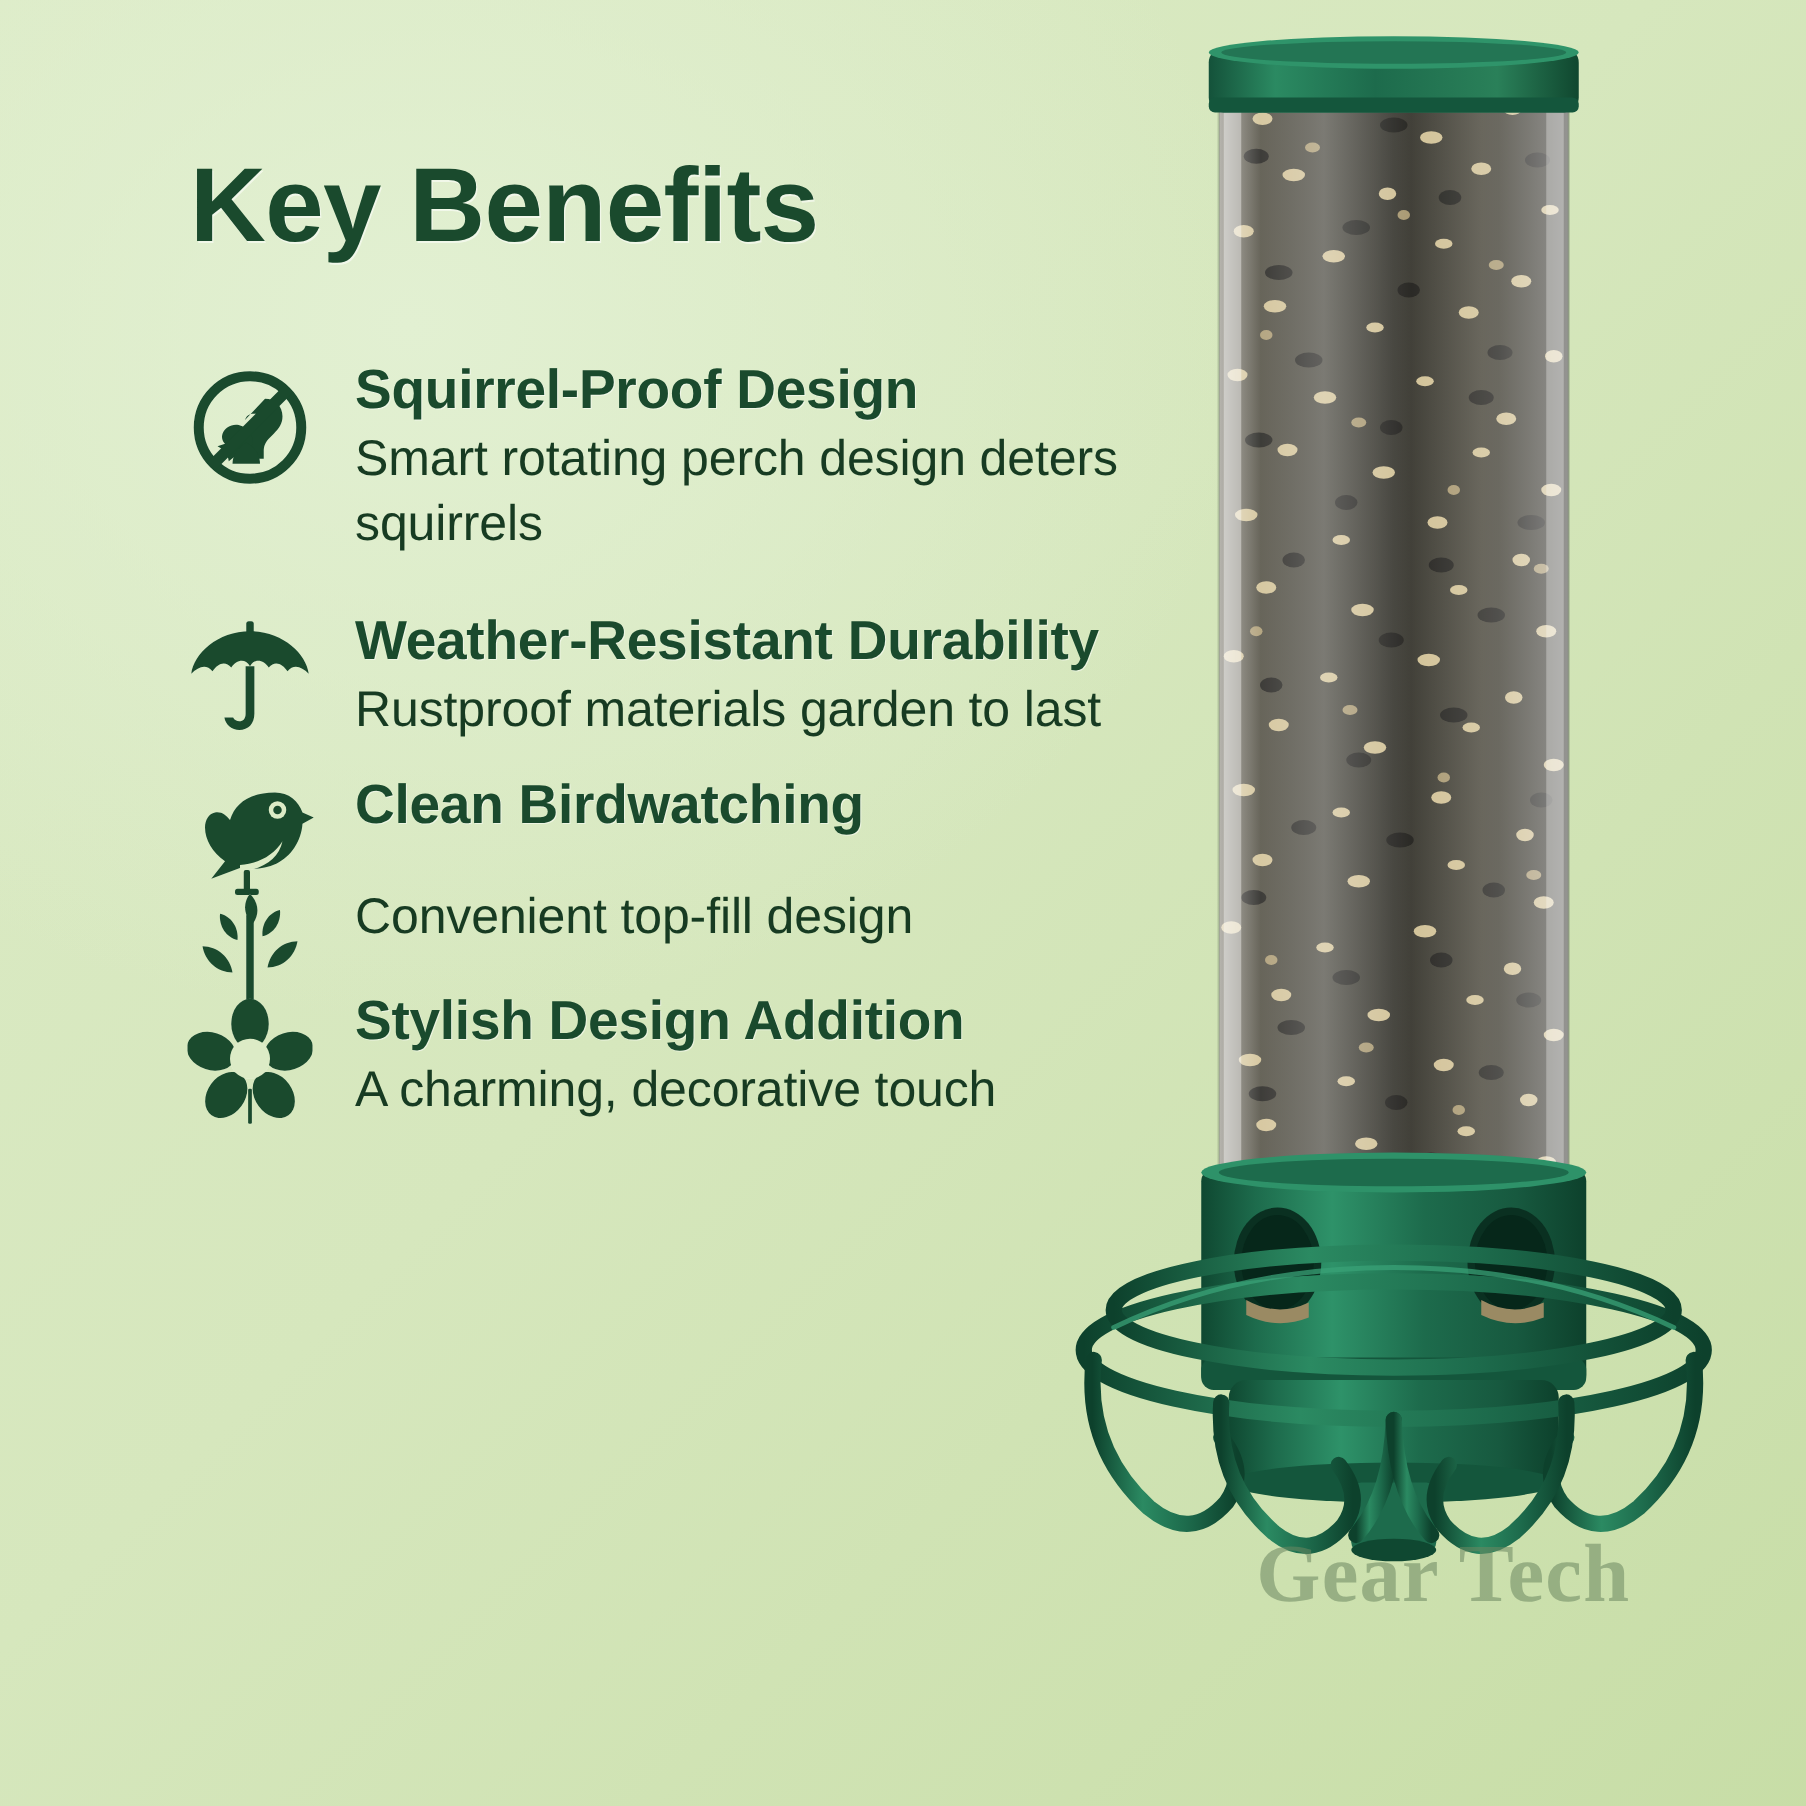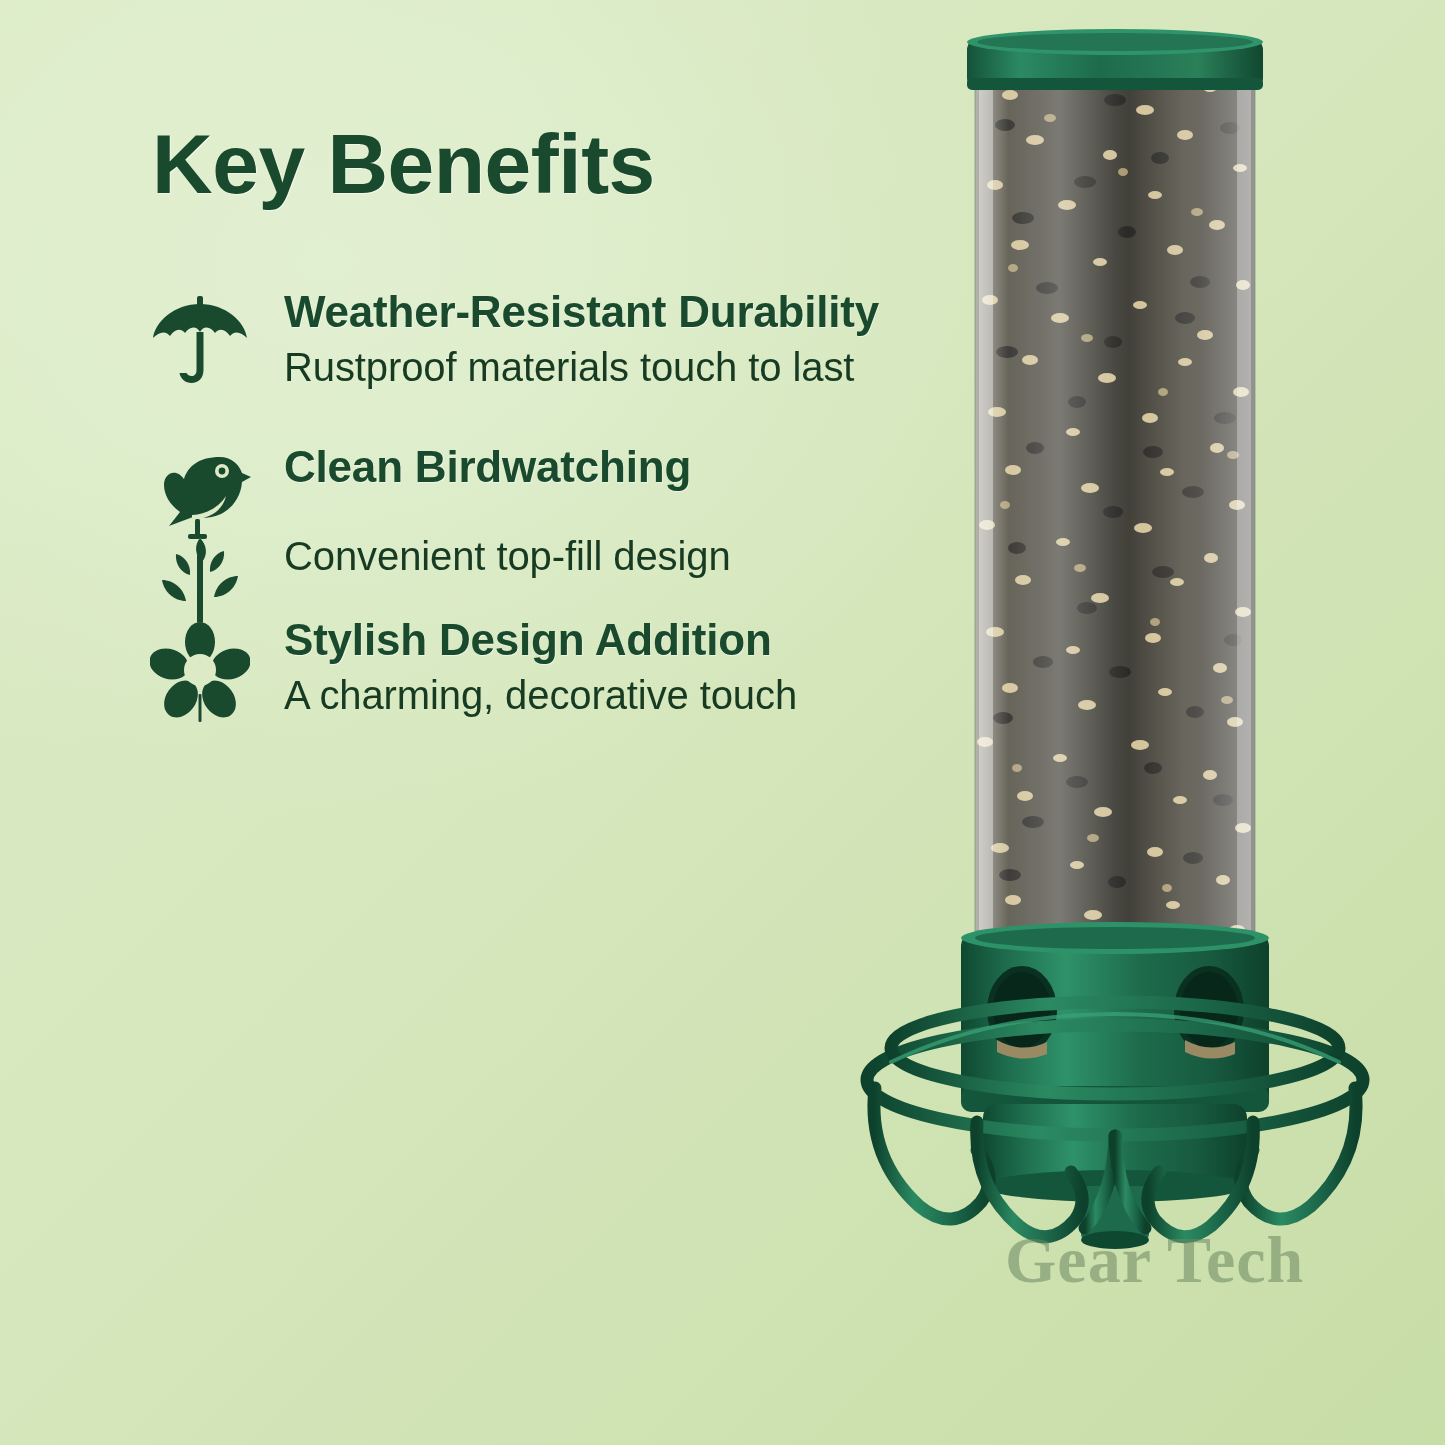--- a/index.html
+++ b/index.html
@@ -97,21 +97,21 @@
     font-size: 40px;
     font-weight: normal;
     color: #173b22;
     line-height: 1.3;
     margin-top: 4px;
     letter-spacing: -0.1px;
   }
 
   
   .row-0 { margin-bottom: 42px; }
-  .row-1 { margin-bottom: 48px; }
+  .row-1 { margin-bottom: 24px; }
   .row-2 { margin-bottom: 34px; }
   .row-3 { margin-bottom: 32px; }
   .row-4 { margin-bottom: 0px; }
 
   
   .product {
     position: absolute;
     left: 845px;
     top: 0px;
     width: 600px;
@@ -137,34 +137,51 @@
 <body>
 
 <div id="infographic">
 
   <div class="content-col">
 
     <div class="page-title">Key Benefits</div>
 
     <div class="benefits-list">
 
+      <div class="benefit-row row-0">
+        <div class="benefit-icon">
+          <svg width="100" height="100" viewBox="0 0 100 100">
+            <circle cx="50" cy="50" r="41" fill="none" stroke="#1a4a2d" stroke-width="8"></circle>
+            <g fill="#1a4a2d">
+              <path d="M62 27 c8 0 14 6 14 14 c0 6 -3 10 -7 14 l-3 3 c-4 4 -5 7 -5 11 l0 6 -17 0 l0 -8 c0 -6 3 -11 8 -15 l4 -3 c2 -2 3 -3 3 -5 c0 -3 -2 -5 -6 -5 c-4 0 -6 2 -7 5 z"></path>
+              <path d="M41 48 c-6 -1 -11 2 -13 7 c-1 3 0 6 2 8 l-6 2 l5 3 l-4 4 l7 0 l1 5 l5 -4 l4 5 l2 -7 c4 -1 7 -4 8 -8 c1 -6 -3 -13 -11 -15 z"></path>
+              <path d="M47 62 c7 4 11 10 11 17 l-22 0 c0 -7 4 -13 11 -17 z"></path>
+            </g>
+            <rect x="45.5" y="6" width="9" height="88" rx="1" transform="rotate(45 50 50)" fill="#1a4a2d"></rect>
+          </svg>
+        </div>
+        <div class="benefit-text">
+          <div class="benefit-title">Squirrel-Proof Design</div>
+          <div class="benefit-desc">Smart rotating perch design deters squirrels</div>
+        </div>
+      </div>
 
       <div class="benefit-row row-1">
         <div class="benefit-icon">
           <svg width="100" height="104" viewBox="0 0 100 104">
             <g fill="#1a4a2d">
               <rect x="47" y="4" width="6" height="12" rx="2"></rect>
               <path d="M50 12 C24 12 5 30 3 46 c6 -6 12 -8 17 -2 c4 -6 10 -9 15 -3 c4 -6 11 -8 15 -1 c4 -7 11 -5 15 1 c5 -6 11 -3 15 3 c5 -6 11 -4 17 2 C95 30 76 12 50 12 z"></path>
               <path d="M46.5 40 h7 v38 c0 8 -5 13 -12 13 c-6 0 -11 -4 -12 -10 h7 c1 2 3 3 5 3 c3 0 5 -2 5 -6 z"></path>
             </g>
           </svg>
         </div>
         <div class="benefit-text">
           <div class="benefit-title">Weather-Resistant Durability</div>
-          <div class="benefit-desc">Rustproof materials touch to last</div>
+          <div class="benefit-desc">Rustproof materials garden to last</div>
         </div>
       </div>
 
       <div class="benefit-row row-2">
         <div class="benefit-icon">
           <svg width="104" height="96" viewBox="0 0 104 96">
             <g fill="#1a4a2d">
               <path d="M72 10 c11 0 19 7 22 16 l9 4 l-9 5 c-1 14 -9 26 -21 32 c-9 4 -19 5 -28 3 l-24 9 l11 -14 c-10 -7 -16 -17 -16 -27 c0 -6 3 -11 8 -12 c5 -1 9 2 12 6 c4 -13 15 -22 36 -22 z"></path>
               <path d="M44 68 c15 -1 27 -8 34 -19 c-3 14 -16 23 -34 24 z" fill="#dcebc6"></path>
               <circle cx="74" cy="24" r="7" fill="#dcebc6"></circle>

